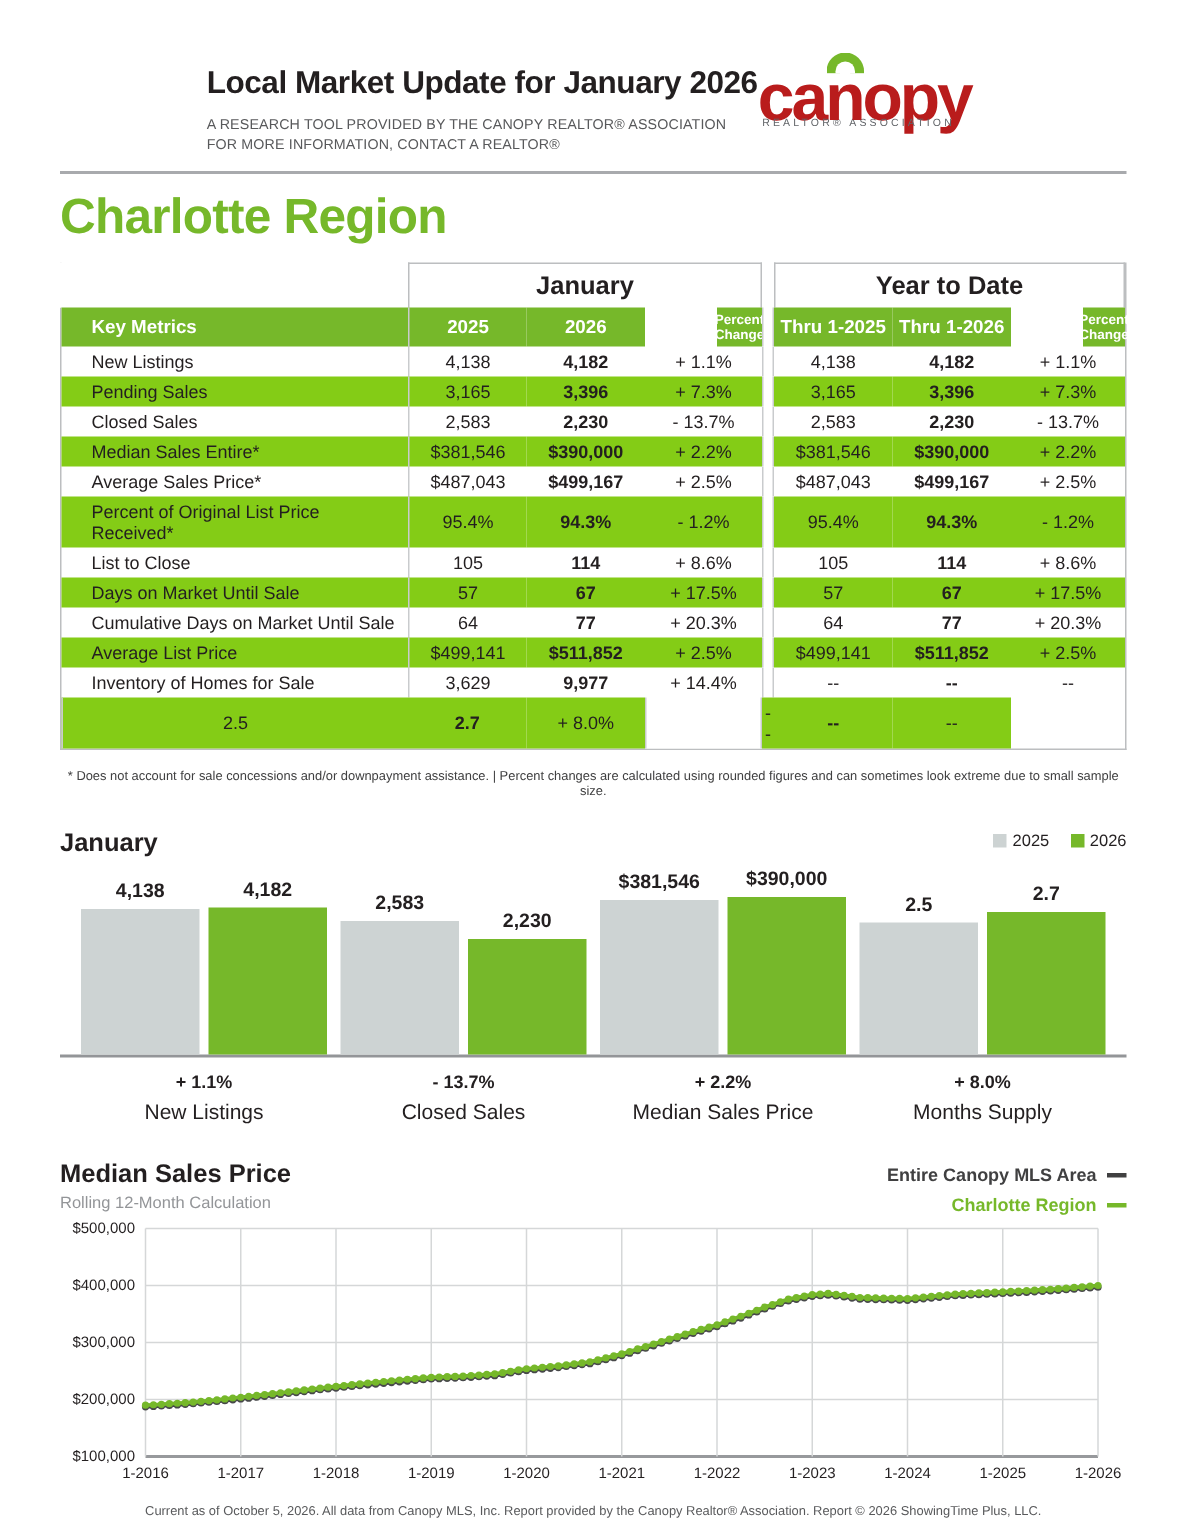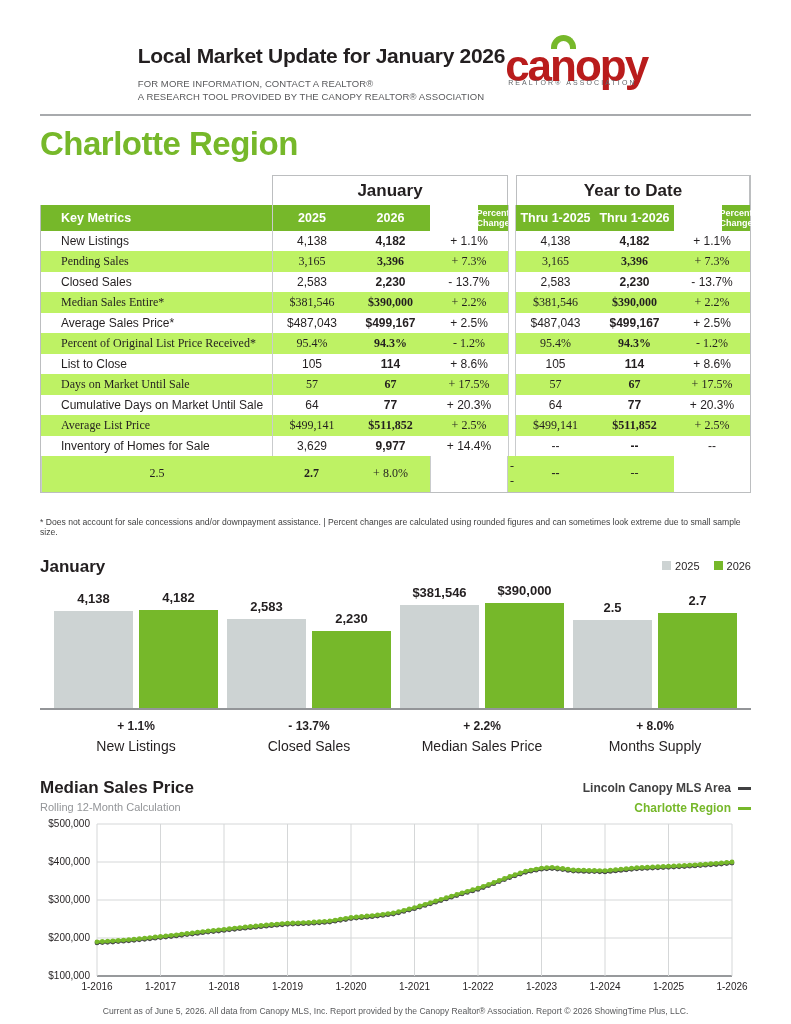--- a/index.html
+++ b/index.html
@@ -27,26 +27,26 @@
 
   
   .tbl { margin-top: 12px; border: 1px solid #BCBEC0; border-top: none; }
   .tgrid { display: grid; grid-template-columns: 231px 79px 79px 78px 8px 79px 79px 76px; }
   .ghead-spacer { border-bottom: none; background: #fff; border-left:1px solid #fff; margin-left:-1px; }
   .ghead { grid-column: span 3; text-align: center; font-size: 17px; font-weight: bold;
            padding: 5px 0 4px; border: 1px solid #BCBEC0; border-bottom: none; }
   .tc { font-size: 12px; padding: 3px 2px; display: flex; align-items: center; justify-content: center; min-height: 19px; }
   .tm { justify-content: flex-start; padding-left: 20px; }
   .tb { font-weight: bold; }
-  .alt { background: #bef264; font-family: Liberation Serif, serif; }
+  .alt { background: #84cc16; }
   .tgut { background: #ffffff; border-left: 1px solid #C9CBCD; border-right: 1px solid #C9CBCD; padding: 0; }
   .bl { border-left: 1px solid #C9CBCD; }
   .hgreen { background: #76B82A; color: #ffffff; font-weight: bold; font-size: 12.5px; }
   .hpct { font-size: 9px; margin-left: 48px; }
-  .footnote { font-size: 8.6px; color: #404041; margin-top: 24px; }
+  .footnote { font-size: 8.6px; color: #404041; margin-top: 12px; text-align: center; }
 
   
   .barsec { margin-top: 20px; }
   .barhead { display: flex; justify-content: space-between; align-items: flex-start; }
   .bartitle { font-size: 17px; font-weight: bold; }
   .legend { display: flex; gap: 14px; font-size: 11px; align-items: center; margin-top: 3px; }
   .leg-item { display: flex; align-items: center; gap: 4px; color: #231F20; }
   .sw { width: 9px; height: 9px; display: inline-block; }
   .barsrow, .barlabrow { display: flex; justify-content: space-between; padding: 0 14px; }
   .bgroup { display: flex; gap: 6px; align-items: flex-end; height: 131px; }
@@ -69,22 +69,22 @@
 </style>
 </head>
 <body>
 
 <div class="page">
 
   <div class="hdr">
     <div>
       <div class="hdr-title">Local Market Update for January 2026</div>
       <div class="hdr-sub">
+        <div>A RESEARCH TOOL PROVIDED BY THE CANOPY REALTOR® ASSOCIATION</div>
         <div>FOR MORE INFORMATION, CONTACT A REALTOR®</div>
-        <div>A RESEARCH TOOL PROVIDED BY THE CANOPY REALTOR® ASSOCIATION</div>
       </div>
     </div>
     <div class="logo">
       <div class="logo-word"><span>ca</span><span class="logo-n"><span>n</span><span class="arc"></span></span><span>opy</span></div>
       <div class="logo-sub">REALTOR® ASSOCIATION</div>
     </div>
   </div>
   <div class="divider"></div>
 
   <div class="region-name">Charlotte Region</div>
@@ -283,21 +283,21 @@
       </div>
   </div>
 
   <div class="linesec">
     <div class="linehead">
       <div>
         <div class="linetitle">Median Sales Price</div>
         <div class="linesub">Rolling 12-Month Calculation</div>
       </div>
       <div class="lineleg" id="lineleg">
-          <div><span style="color: rgb(64, 64, 65);">Lincoln Canopy MLS Area</span><span class="dash" style="background: rgb(64, 64, 65);"></span></div>
+          <div><span style="color: rgb(64, 64, 65);">Entire Canopy MLS Area</span><span class="dash" style="background: rgb(64, 64, 65);"></span></div>
           <div><span style="color: rgb(118, 184, 42);">Charlotte Region</span><span class="dash" style="background: rgb(118, 184, 42);"></span></div>
         </div>
     </div>
     <svg id="linesvg" width="711" height="182">
         <line x1="57" x2="692" y1="158" y2="158" stroke="#97999C" stroke-width="2"></line>
         <text x="50" y="161" text-anchor="end" font-size="10" fill="#231F20" font-family="Liberation Sans, sans-serif">$100,000</text>
         <line x1="57" x2="692" y1="120" y2="120" stroke="#D5D7D8" stroke-width="1"></line>
         <text x="50" y="123" text-anchor="end" font-size="10" fill="#231F20" font-family="Liberation Sans, sans-serif">$200,000</text>
         <line x1="57" x2="692" y1="82" y2="82" stroke="#D5D7D8" stroke-width="1"></line>
         <text x="50" y="85" text-anchor="end" font-size="10" fill="#231F20" font-family="Liberation Sans, sans-serif">$300,000</text>
@@ -567,14 +567,14 @@
         <circle cx="660.3" cy="46.5" r="2.4" fill="#76B82A"></circle>
         <circle cx="665.5" cy="46.1" r="2.4" fill="#76B82A"></circle>
         <circle cx="670.8" cy="45.7" r="2.4" fill="#76B82A"></circle>
         <circle cx="676.1" cy="45.3" r="2.4" fill="#76B82A"></circle>
         <circle cx="681.4" cy="44.9" r="2.4" fill="#76B82A"></circle>
         <circle cx="686.7" cy="44.4" r="2.4" fill="#76B82A"></circle>
         <circle cx="692.0" cy="44.0" r="2.4" fill="#76B82A"></circle>
       </svg>
   </div>
 
-  <div class="footer">Current as of June 5, 2026. All data from Canopy MLS, Inc. Report provided by the Canopy Realtor® Association. Report © 2026 ShowingTime Plus, LLC.</div>
+  <div class="footer">Current as of October 5, 2026. All data from Canopy MLS, Inc. Report provided by the Canopy Realtor® Association. Report © 2026 ShowingTime Plus, LLC.</div>
 </div>
 
 </body></html>

